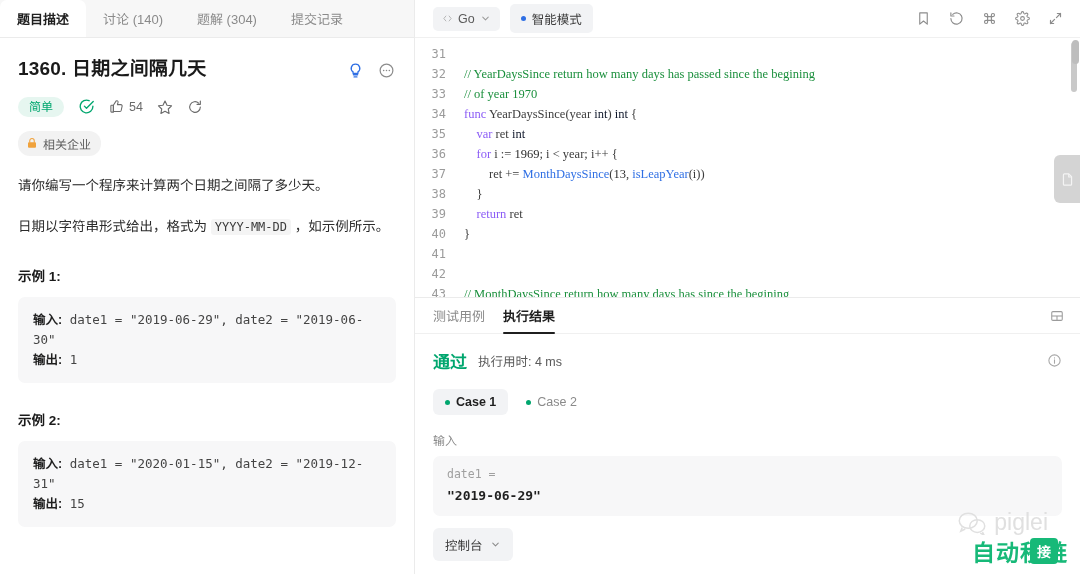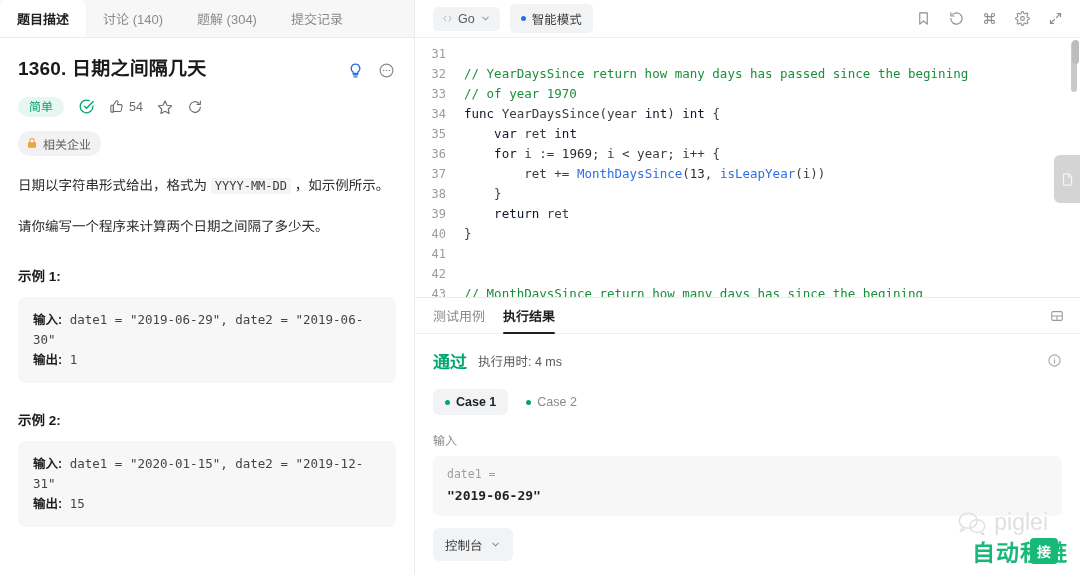--- a/index.html
+++ b/index.html
@@ -157,22 +157,22 @@
     line-height: 20px;
     padding-top: 6px;
   }
   .cl { display: flex; height: 20px; align-items: center; white-space: pre; }
   .ln {
     width: 42px; flex: 0 0 42px;
     text-align: right; padding-right: 11px;
     color: #9b9b9b; font-size: 12px;
     user-select: none;
   }
-  .ctext { padding-left: 7px; }
-  .k { color: #0f172a; }          
+  .ctext { padding-left: 7px; font-family: Liberation Serif, serif; }
+  .k { color: #8b5cf6; }          
   .t { color: #0f172a; text-align: center; }          
   .f { color: #2f6fe4; }          
   .c { color: #1a8f3c; }          
   .num { color: #2b2b2b; }
   .p { color: #3c3c3c; }
 
   .code-scroll {
     position: absolute; right: 3px; top: 4px;
     width: 6px; height: 50px;
     background: #c9c9c9; border-radius: 3px;
@@ -367,23 +367,23 @@
       <div class="company-row">
         <div class="badge-company">
           <svg width="12" height="12" viewBox="0 0 24 24" fill="none" stroke="#f0a23c" stroke-width="2.1" stroke-linecap="round" stroke-linejoin="round">
             <rect x="4" y="10.5" width="16" height="11" rx="2" fill="#f0a23c" stroke="none"></rect>
             <path d="M7.5 10.5V7.5a4.5 4.5 0 0 1 9 0v3"></path>
           </svg>
           <span>相关企业</span>
         </div>
       </div>
 
+      <div class="para">请你编写一个程序来计算两个日期之间隔了多少天。</div>
+
       <div class="para"><span>日期以字符串形式给出，格式为 </span><code class="inline">YYYY-MM-DD</code><span> ，如示例所示。</span></div>
-
-      <div class="para">请你编写一个程序来计算两个日期之间隔了多少天。</div>
 
       <div class="ex-title">示例 1:</div>
       <div class="ex-box"><b>输入:</b><span> date1 = "2019-06-29", date2 = "2019-06-30"</span><br><b>输出:</b><span> 1</span></div>
 
       <div class="ex-title">示例 2:</div>
       <div class="ex-box"><b>输入:</b><span> date1 = "2020-01-15", date2 = "2019-12-31"</span><br><b>输出:</b><span> 15</span></div>
 
     </div>
   </div>
 

